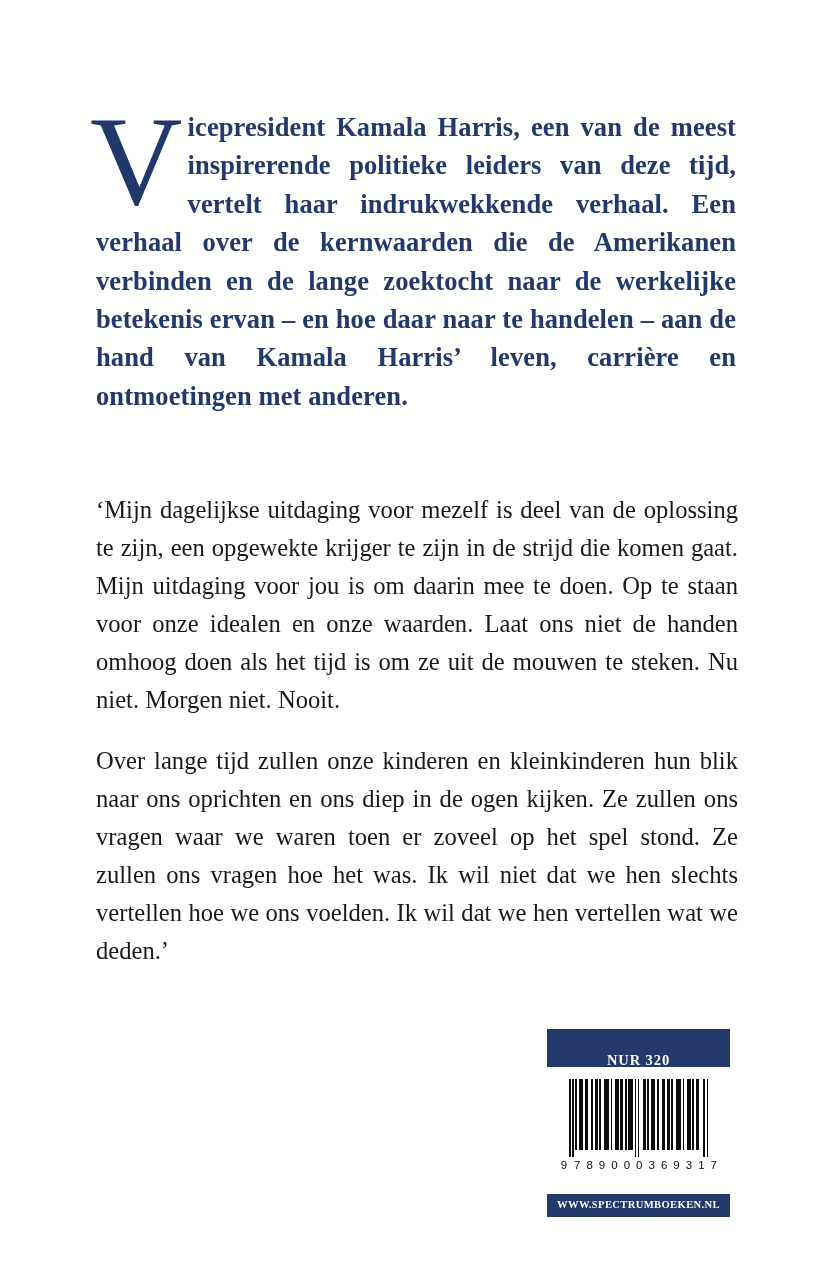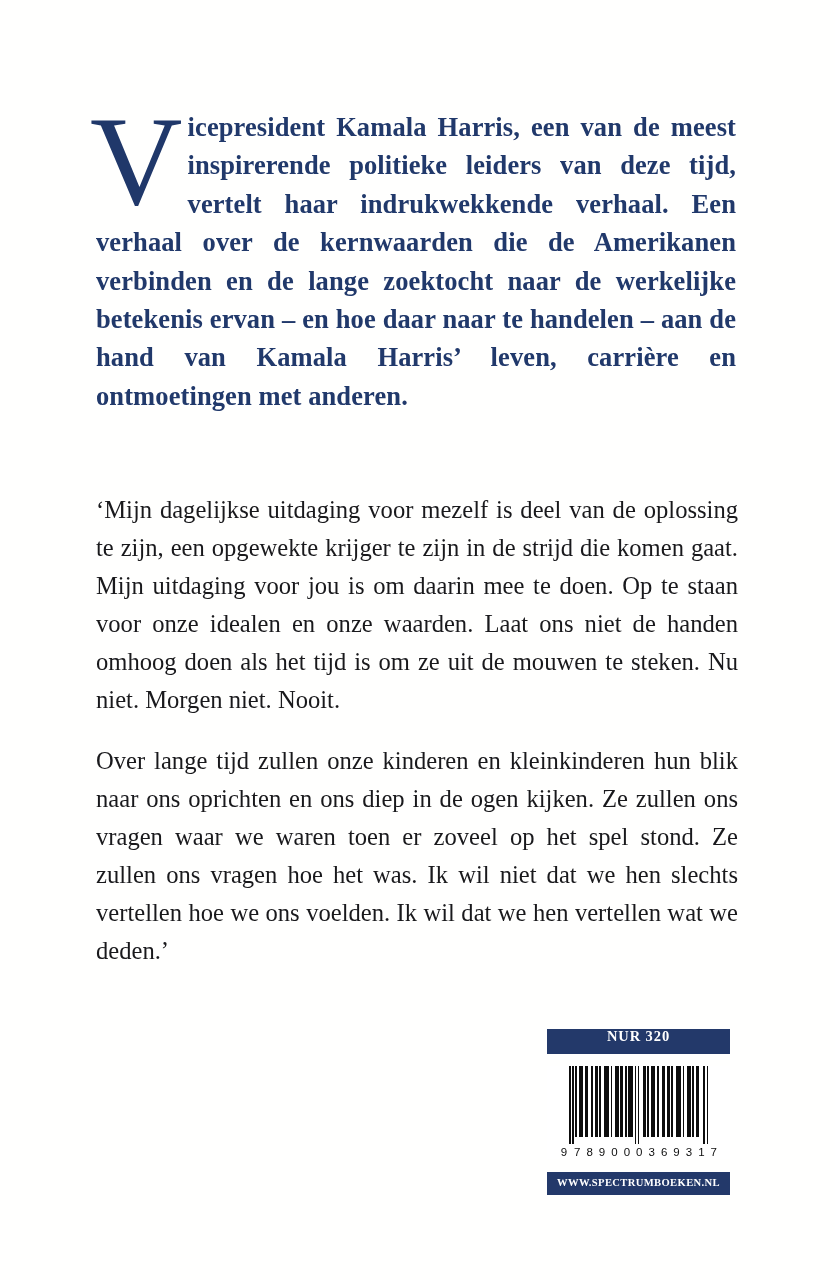--- a/index.html
+++ b/index.html
@@ -77,24 +77,24 @@
 
   
   .footer-group {
     position: absolute;
     left: 547px;
     top: 1029px;
     width: 183px;
   }
   .nur-banner {
     width: 183px;
-    height: 25px;
+    height: 38px;
     background: #23396a;
     display: flex;
-    align-items: flex-start;
+    align-items: flex-end;
     justify-content: center;
   }
   .nur-banner .nur-label {
     color: #ffffff;
     font-size: 14.5px;
     font-weight: 700;
     letter-spacing: 0.9px;
     font-family: "Liberation Serif", "DejaVu Serif", serif;
     line-height: 1;
   }
@@ -127,21 +127,21 @@
   }
   .digit-lead { width: 14px; text-align: center; }
   .digit-group {
     flex: 1;
     display: flex;
     justify-content: space-around;
   }
   .digit-group span { display: inline-block; }
 
   .url-banner {
-    margin-top: 13px;
+    margin-top: 22px;
     width: 183px;
     height: 23px;
     background: #23396a;
     display: flex;
     align-items: center;
     justify-content: center;
   }
   .url-banner .url-label {
     color: #ffffff;
     font-size: 10.6px;

